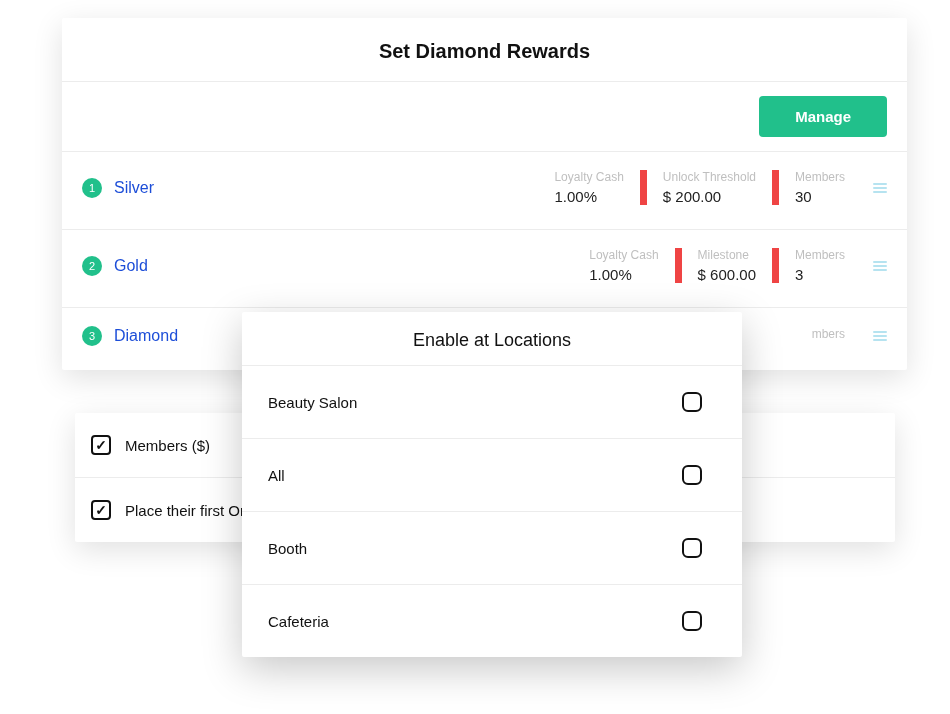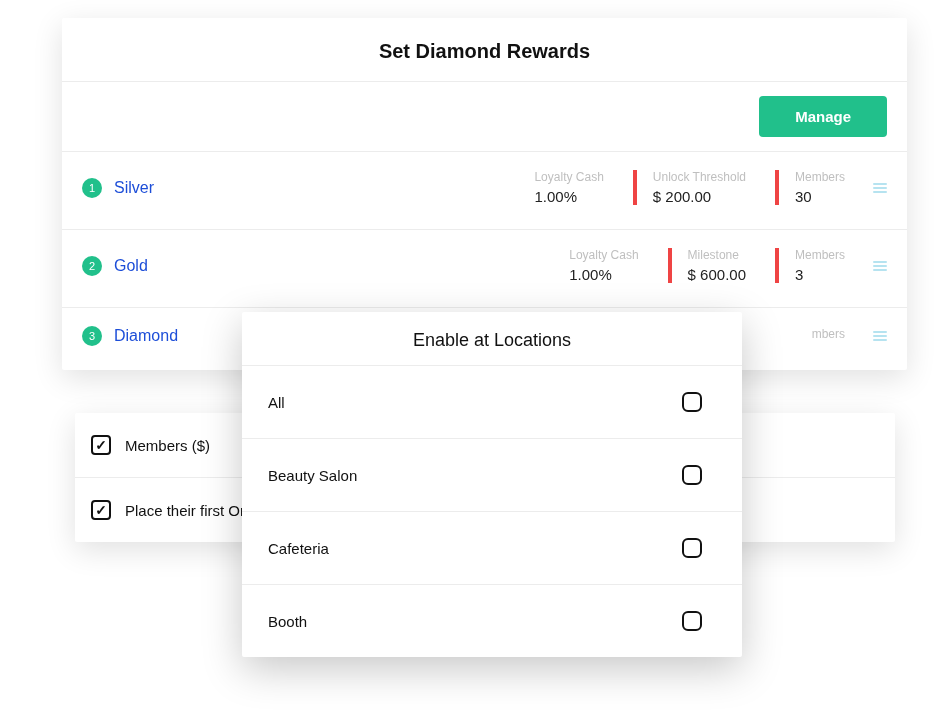--- a/index.html
+++ b/index.html
@@ -67,25 +67,25 @@
       flex-shrink: 0;
     }
     .tier-name {
       font-size: 16px;
       color: #1d4ed8;
       flex: 1;
     }
     .tier-stats {
       display: flex;
       align-items: flex-start;
-      gap: 13px;
+      gap: 0;
     }
     .stat-block {
       padding: 0 16px;
-      border-left: 4px solid #ef4444;
+      border-left: 7px solid #ef4444;
     }
     .stat-block:first-child { border-left: none; }
     .stat-label {
       font-size: 12px;
       color: #bfbfbf;
       margin-bottom: 4px;
       white-space: nowrap;
     }
     .stat-value {
       font-size: 15px;
@@ -265,28 +265,28 @@
     <div class="checkbox checked"></div>
     <div class="action-label">Place their first Order</div>
   </div>
 </div>
 
 <div class="card-locations">
   <div class="locations-header">
     <h3>Enable at Locations</h3>
   </div>
   <div class="location-row">
+    <div class="location-name">Beauty Salon</div>
+    <div class="checkbox rounded"></div>
+  </div>
+  <div class="location-row">
     <div class="location-name">All</div>
     <div class="checkbox rounded"></div>
   </div>
   <div class="location-row">
-    <div class="location-name">Beauty Salon</div>
+    <div class="location-name">Booth</div>
     <div class="checkbox rounded"></div>
   </div>
   <div class="location-row">
     <div class="location-name">Cafeteria</div>
     <div class="checkbox rounded"></div>
   </div>
-  <div class="location-row">
-    <div class="location-name">Booth</div>
-    <div class="checkbox rounded"></div>
-  </div>
 </div>
 
 </body></html>

